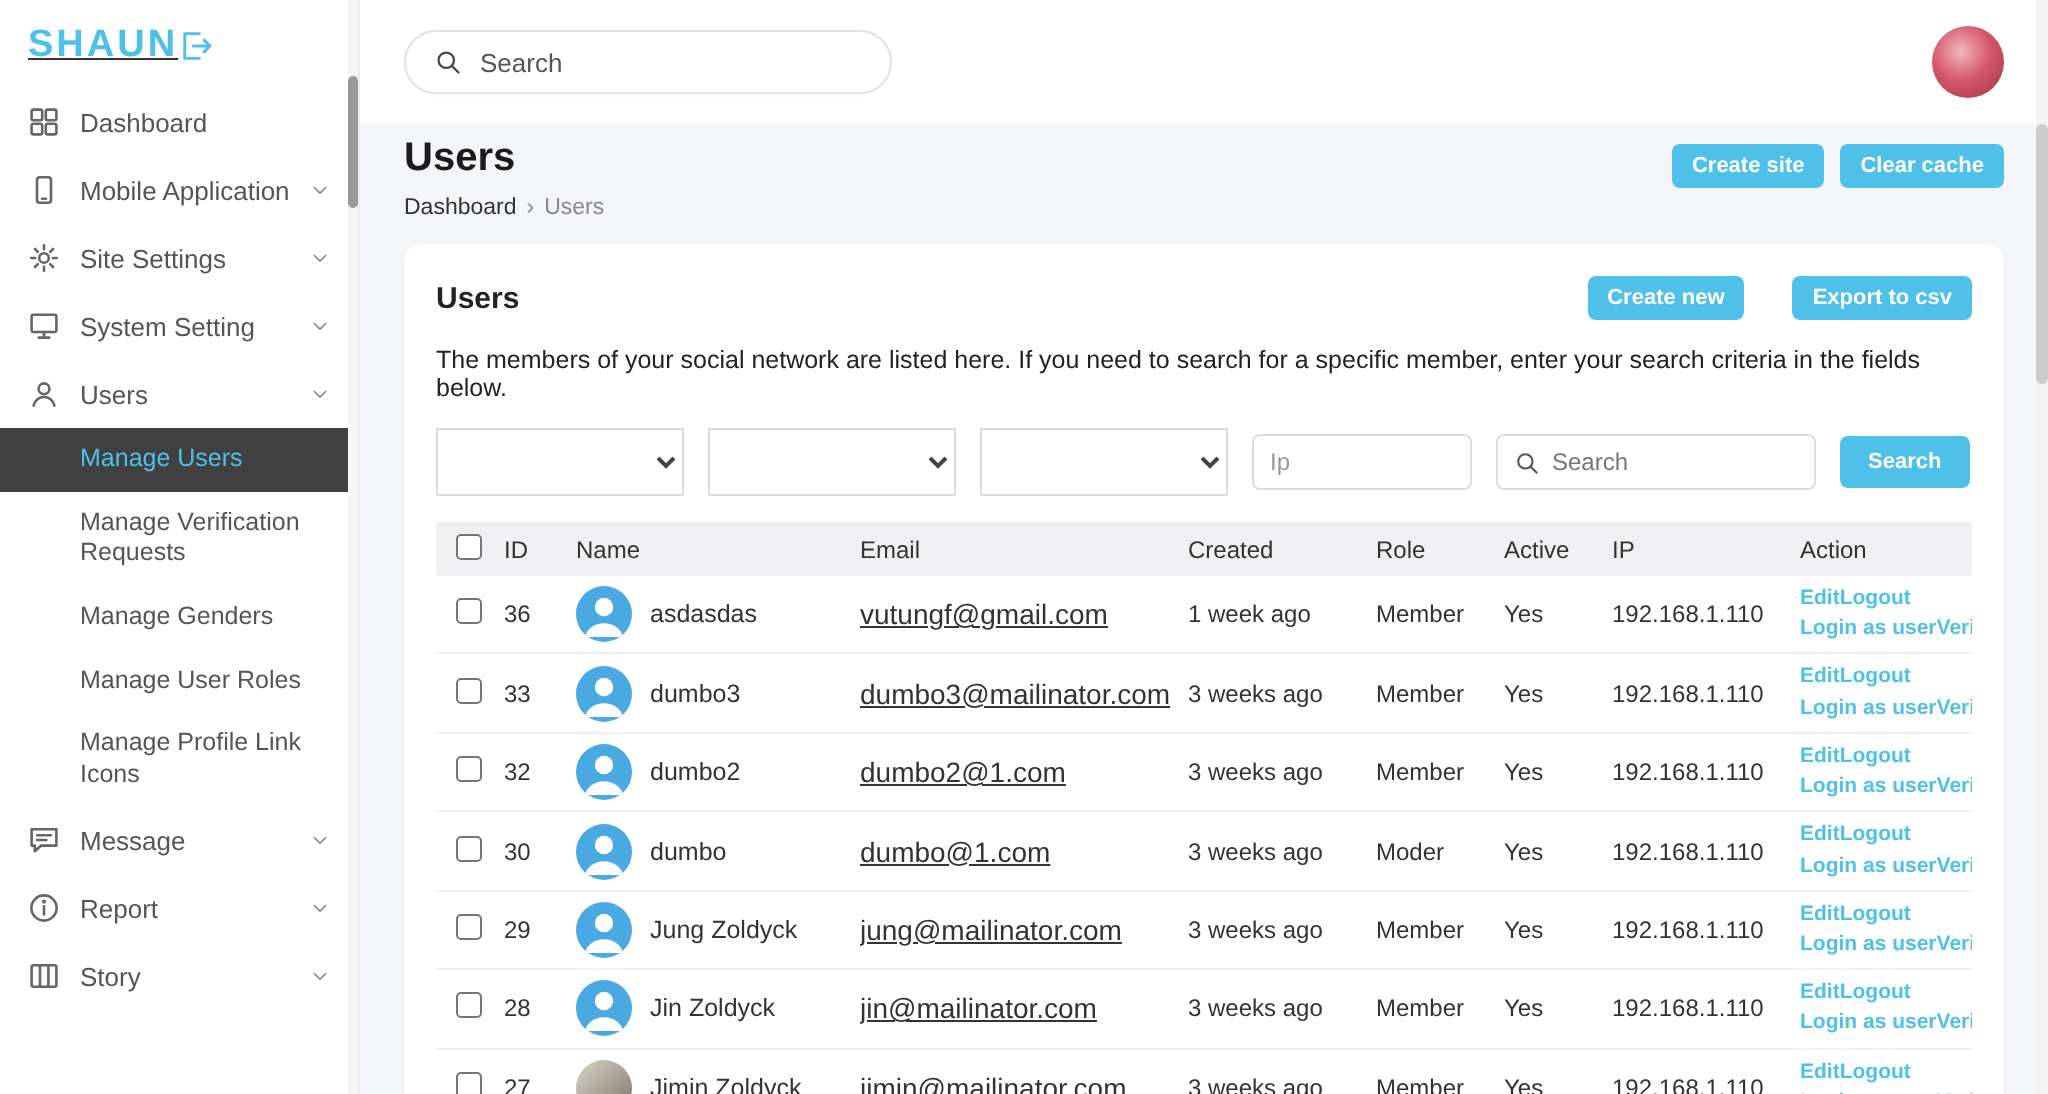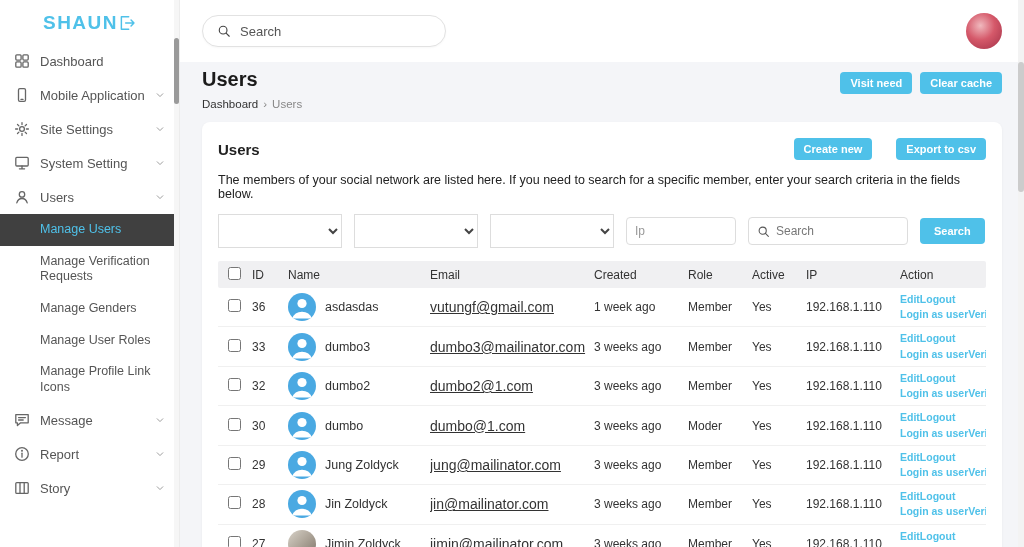--- a/index.html
+++ b/index.html
@@ -2,21 +2,21 @@
 <html><head>
 <meta charset="utf-8">
 <style>
   * { box-sizing: border-box; margin: 0; padding: 0; }
   html,body { width:1024px; height:547px; overflow:hidden; }
   body { font-family:"Liberation Sans", sans-serif; background:#f4f5f8; color:#333; }
   .app { display:flex; width:1024px; height:547px; }
 
   
   .sidebar { width:180px; background:#fff; border-right:1px solid #ececec; flex-shrink:0; position:relative; }
-  .sidebar-header { display:flex; align-items:center; justify-content:center; padding:12px 14px 10px 14px; }
+  .sidebar-header { display:flex; align-items:center; justify-content:flex-start; padding:12px 14px 10px 14px;text-decoration:underline; }
   .logo { color:#4fc1e9; font-weight:bold; font-size:19px; letter-spacing:1.5px; }
   .collapse-btn { width:18px; height:18px; color:#4fc1e9; cursor:pointer; }
   .collapse-btn svg { width:100%; height:100%; }
   .nav { overflow:hidden; }
   .nav-item { display:flex; align-items:center; gap:10px; padding:9px 14px; font-size:13px; color:#555; cursor:pointer; }
   .nav-item .icon { color:#666; }
   .nav-item .chev { margin-left:auto; width:10px; height:10px; color:#888; }
   .sub-item { padding:8px 14px 8px 40px; font-size:12.5px; color:#555; cursor:pointer; line-height:1.25; }
   .sub-item.active { background:#404040; color:#4fc1e9; }
   .sb-rail { position:absolute; top:0; right:0; width:5px; height:100%; background:#f6f6f6; }
@@ -236,21 +236,21 @@
       <div class="page-head">
         <div>
           <div class="page-title">Users</div>
           <div class="breadcrumb">
             <span class="bc-root">Dashboard</span>
             <span>›</span>
             <span>Users</span>
           </div>
         </div>
         <div class="head-btns">
-          <button class="btn-cyan">Visit need</button>
+          <button class="btn-cyan">Create site</button>
           <button class="btn-cyan">Clear cache</button>
         </div>
       </div>
 
       <div class="card">
         <div class="card-head">
           <span class="card-title">Users</span>
           <div class="btns">
             <button class="btn-cyan">Create new</button>
             <button class="btn-cyan">Export to csv</button>

